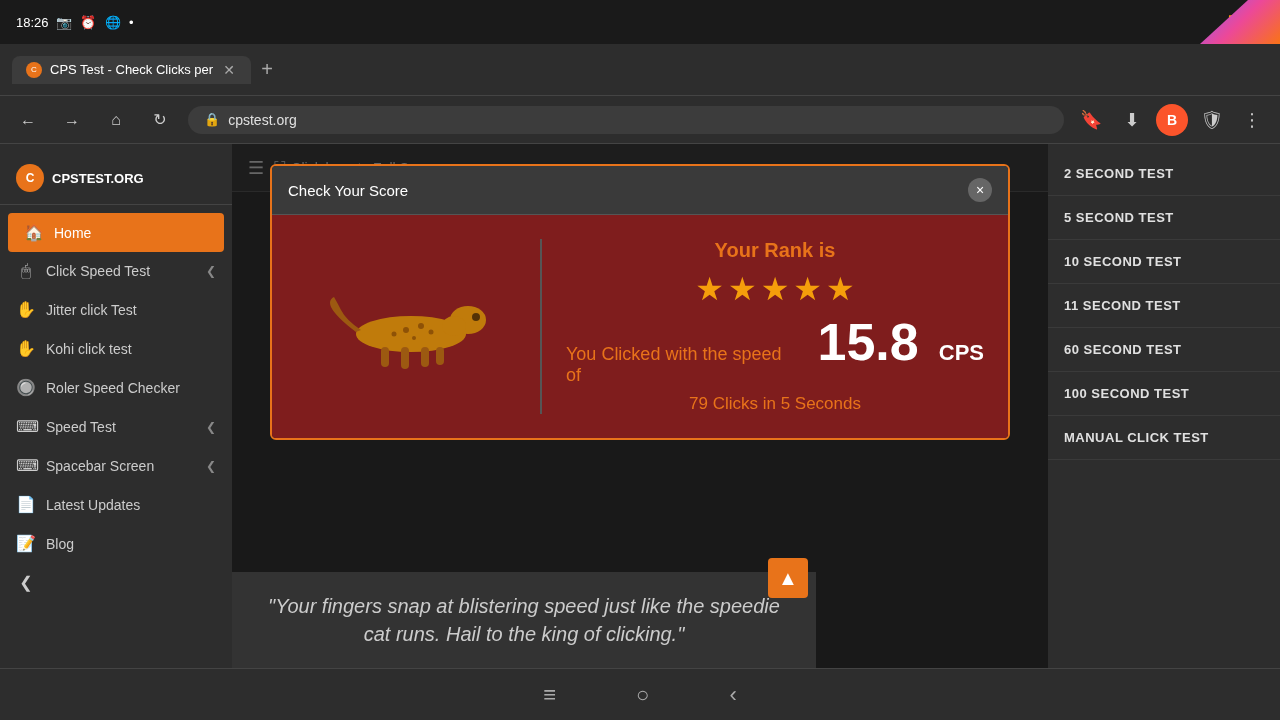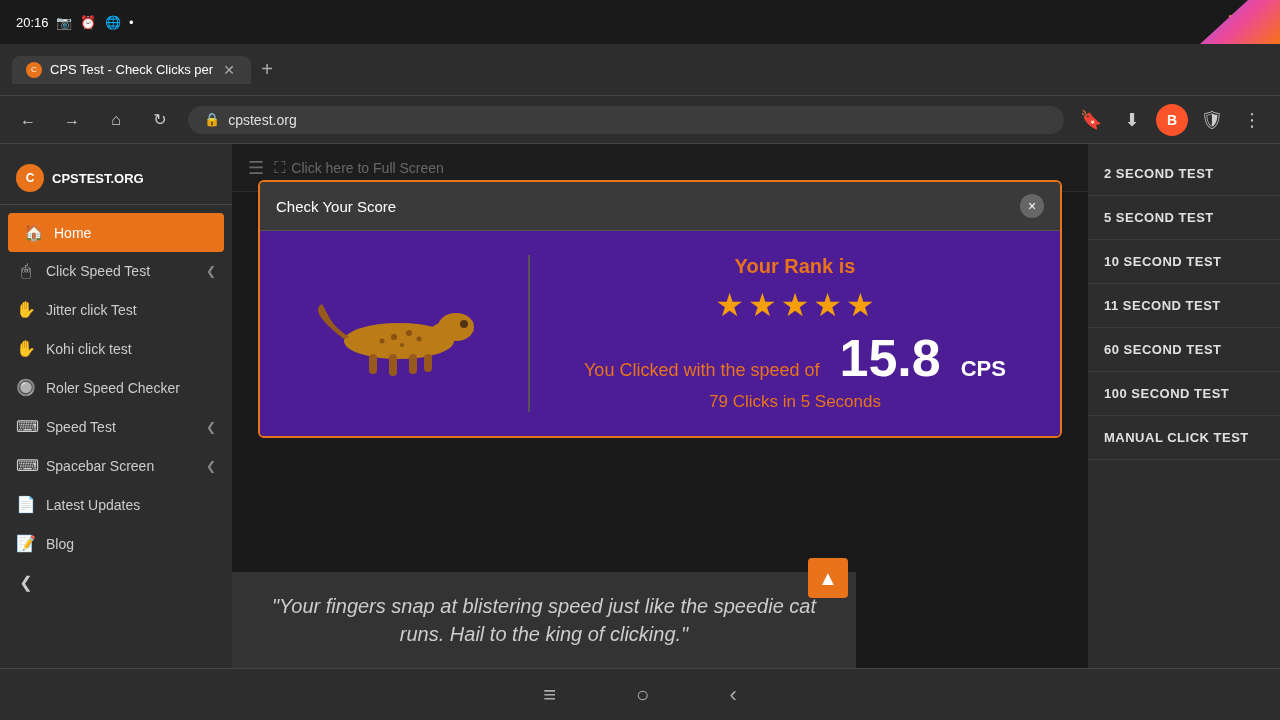--- a/index.html
+++ b/index.html
@@ -193,21 +193,21 @@
     }
     .menu-icon { color: #ccc; font-size: 18px; cursor: pointer; }
     .fullscreen-btn {
       display: flex; align-items: center; gap: 6px;
       color: #ccc; font-size: 14px; cursor: pointer;
     }
     .fullscreen-icon { font-size: 16px; }
 
     
     .right-sidebar {
-      width: 192px;
+      width: 232px;
       background: #2d2d2d;
       flex-shrink: 0;
       padding: 8px 0;
     }
     .right-item {
       padding: 14px 16px;
       color: #e0e0e0;
       font-size: 13px;
       font-weight: 600;
       cursor: pointer;
@@ -222,43 +222,42 @@
       background: rgba(0,0,0,0.5);
       display: flex;
       align-items: flex-start;
       justify-content: center;
       padding-top: 20px;
     }
     .modal {
       background: #2a2a2a;
       border: 2px solid #E8731A;
       border-radius: 6px;
-      width: 804px;
+      width: 740px;
       overflow: hidden;
-      margin-top: 16px;
     }
     .modal-header {
       background: #3a3a3a;
       padding: 12px 16px;
       display: flex;
       align-items: center;
       justify-content: space-between;
       border-bottom: 1px solid #555;
     }
     .modal-title { color: #fff; font-size: 15px; font-weight: 500; }
     .modal-close {
       width: 24px; height: 24px;
       background: #666;
       border-radius: 50%;
       display: flex; align-items: center; justify-content: center;
       color: #fff; font-size: 14px; cursor: pointer;
     }
     .modal-body {
       display: flex;
-      background: #4c1d95;
+      background: #7f1d1d;
       padding: 24px;
       gap: 0;
     }
     .modal-left {
       width: 220px;
       display: flex;
       align-items: center;
       justify-content: center;
     }
     .modal-divider {
@@ -355,21 +354,21 @@
     }
 
     
     .cheetah-svg { width: 180px; height: 90px; }
   </style>
 </head>
 <body>
 
 <div class="status-bar">
   <div class="status-left">
-    <span>20:16</span>
+    <span>18:26</span>
     <span>📷</span>
     <span>⏰</span>
     <span>🌐</span>
     <span>•</span>
   </div>
   <div class="status-right">
     <span>📶</span>
     <span>🔋</span>
   </div>
   <div class="corner-decoration"></div>

